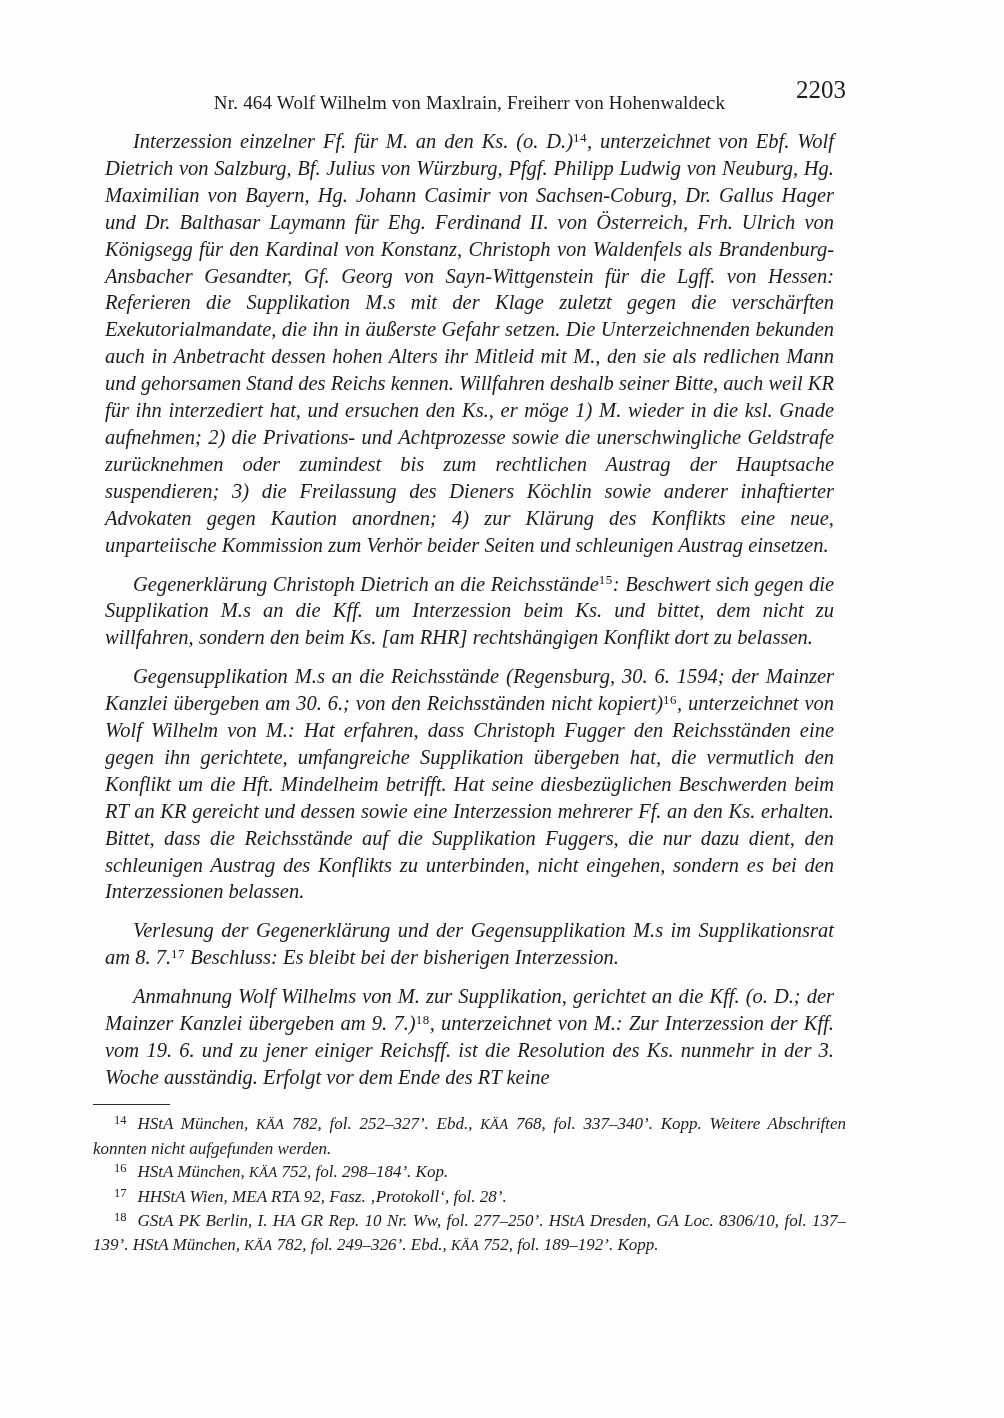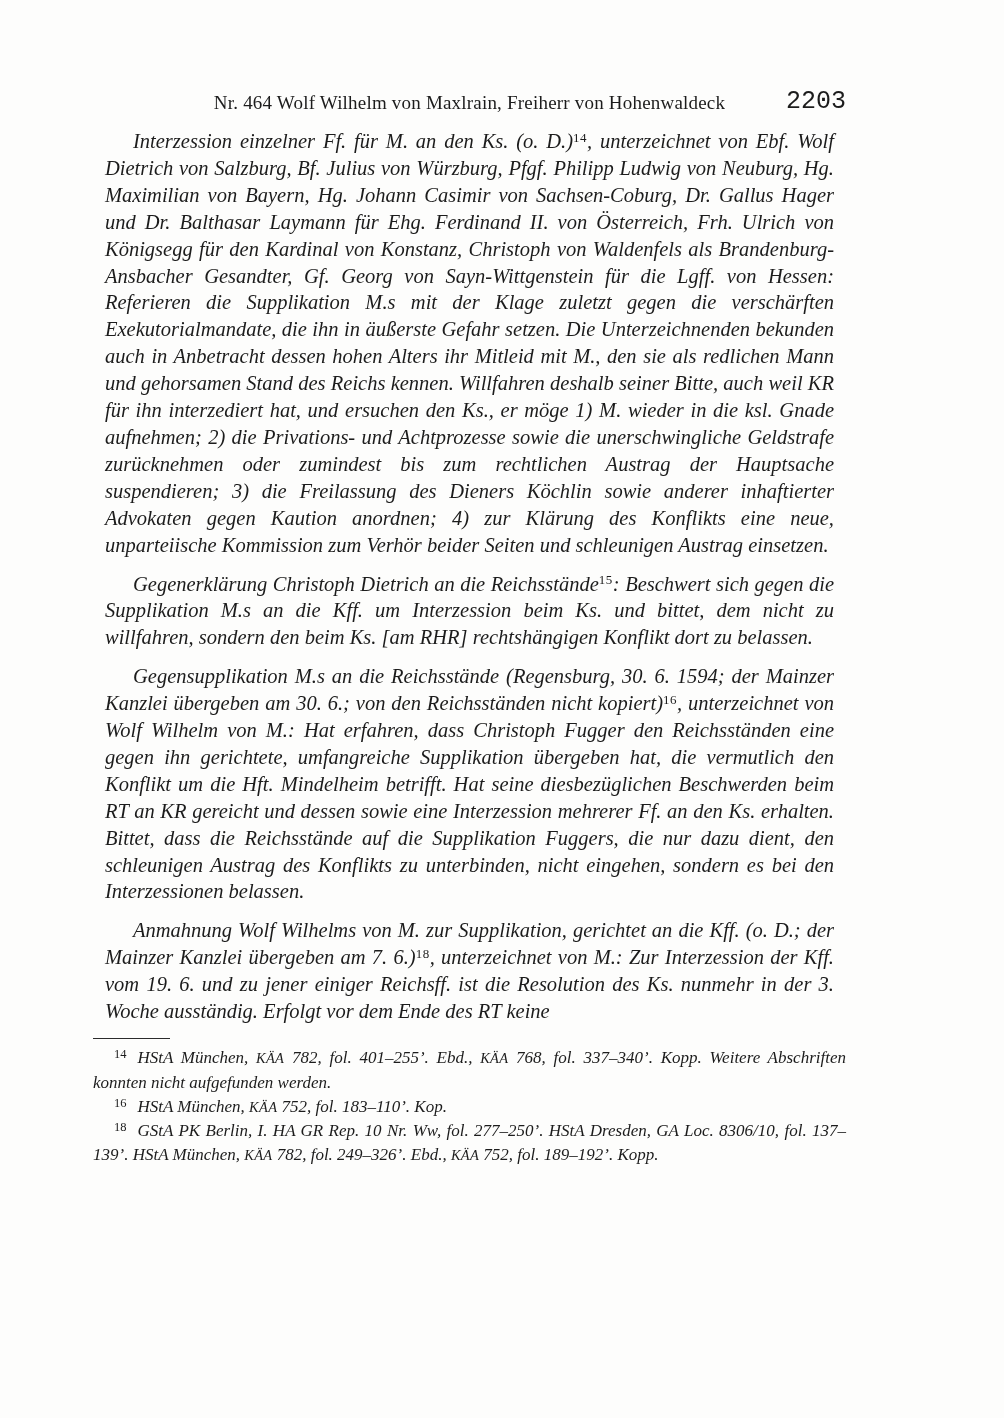--- a/index.html
+++ b/index.html
@@ -27,24 +27,23 @@
     position: absolute;
     left: 0; right: 0; bottom: 2px;
     text-align: center;
     font-size: 19px;
     font-style: normal;
     letter-spacing: 0.2px;
     white-space: nowrap;
   }
   .page-number {
     position: absolute;
-    right: 0; bottom: 0;
+    right: 0; bottom: 12px;
     font-size: 25px;
     font-style: normal;
-    font-family: Liberation Mono, monospace;
   }
   .bodytext {
     font-style: italic;
     font-size: 20.5px;
     line-height: 26.9px;
     text-align: justify;
     hyphens: auto;
     -webkit-hyphens: auto;
   }
   .bodytext p.para {
@@ -99,25 +98,27 @@
 
     <div class="page-header">
       <div class="running-head">Nr. 464 Wolf Wilhelm von Maxlrain, Freiherr von Hohenwaldeck</div>
       <div class="page-number">2203</div>
     </div>
 
     <div class="bodytext">
         <p class="para"><span>Interzession einzelner Ff. für M. an den Ks. (o. D.)</span><span class="fnref">14</span><span>, unterzeichnet von Ebf. Wolf Dietrich von Salzburg, Bf. Julius von Würzburg, Pfgf. Philipp Ludwig von Neuburg, Hg. Maximilian von Bayern, Hg. Johann Casimir von Sachsen-Coburg, Dr. Gallus Hager und Dr. Balthasar Laymann für Ehg. Ferdinand II. von Österreich, Frh. Ulrich von Königsegg für den Kardinal von Konstanz, Christoph von Waldenfels als Brandenburg-Ansbacher Gesandter, Gf. Georg von Sayn-Wittgenstein für die Lgff. von Hessen: Referieren die Supplikation M.s mit der Klage zuletzt gegen die verschärften Exekutorialmandate, die ihn in äußerste Gefahr setzen. Die Unterzeichnenden bekunden auch in Anbetracht dessen hohen Alters ihr Mitleid mit M., den sie als redlichen Mann und gehorsamen Stand des Reichs kennen. Willfahren deshalb seiner Bitte, auch weil KR für ihn interzediert hat, und ersuchen den Ks., er möge 1) M. wieder in die ksl. Gnade aufnehmen; 2) die Privations- und Achtprozesse sowie die unerschwingliche Geldstrafe zurücknehmen oder zumindest bis zum rechtlichen Austrag der Hauptsache suspendieren; 3) die Freilassung des Dieners Köchlin sowie anderer inhaftierter Advokaten gegen Kaution anordnen; 4) zur Klärung des Konflikts eine neue, unparteiische Kommission zum Verhör beider Seiten und schleunigen Austrag einsetzen.</span></p>
         <p class="para"><span>Gegenerklärung Christoph Dietrich an die Reichsstände</span><span class="fnref">15</span><span>: Beschwert sich gegen die Supplikation M.s an die Kff. um Interzession beim Ks. und bittet, dem nicht zu willfahren, sondern den beim Ks. [am RHR] rechtshängigen Konflikt dort zu belassen.</span></p>
         <p class="para"><span>Gegensupplikation M.s an die Reichsstände (Regensburg, 30. 6. 1594; der Mainzer Kanzlei übergeben am 30. 6.; von den Reichsständen nicht kopiert)</span><span class="fnref">16</span><span>, unterzeichnet von Wolf Wilhelm von M.: Hat erfahren, dass Christoph Fugger den Reichsständen eine gegen ihn gerichtete, umfangreiche Supplikation übergeben hat, die vermutlich den Konflikt um die Hft. Mindelheim betrifft. Hat seine diesbezüglichen Beschwerden beim RT an KR gereicht und dessen sowie eine Interzession mehrerer Ff. an den Ks. erhalten. Bittet, dass die Reichsstände auf die Supplikation Fuggers, die nur dazu dient, den schleunigen Austrag des Konflikts zu unterbinden, nicht eingehen, sondern es bei den Interzessionen belassen.</span></p>
-        <p class="para"><span>Anmahnung Wolf Wilhelms von M. zur Supplikation, gerichtet an die Kff. (o. D.; der Mainzer Kanzlei übergeben am 7. 6.)</span><span class="fnref">18</span><span>, unterzeichnet von M.: Zur Interzession der Kff. vom 19. 6. und zu jener einiger Reichsff. ist die Resolution des Ks. nunmehr in der 3. Woche ausständig. Erfolgt vor dem Ende des RT keine</span></p>
+        <p class="para"><span>Verlesung der Gegenerklärung und der Gegensupplikation M.s im Supplikationsrat am 8. 7.</span><span class="fnref">17</span><span> Beschluss: Es bleibt bei der bisherigen Interzession.</span></p>
+        <p class="para"><span>Anmahnung Wolf Wilhelms von M. zur Supplikation, gerichtet an die Kff. (o. D.; der Mainzer Kanzlei übergeben am 9. 7.)</span><span class="fnref">18</span><span>, unterzeichnet von M.: Zur Interzession der Kff. vom 19. 6. und zu jener einiger Reichsff. ist die Resolution des Ks. nunmehr in der 3. Woche ausständig. Erfolgt vor dem Ende des RT keine</span></p>
       </div>
 
     <hr class="fn-rule">
 
     <div class="footnotes">
-        <p class="footnote"><span class="fnmark">14</span><span>HStA München, </span><span class="sc">KÄA</span><span> 782, fol. 401–255’. Ebd., </span><span class="sc">KÄA</span><span> 768, fol. 337–340’. Kopp. Weitere Abschriften konnten nicht aufgefunden werden.</span></p>
-        <p class="footnote"><span class="fnmark">16</span><span>HStA München, </span><span class="sc">KÄA</span><span> 752, fol. 183–110’. Kop.</span></p>
+        <p class="footnote"><span class="fnmark">14</span><span>HStA München, </span><span class="sc">KÄA</span><span> 782, fol. 252–327’. Ebd., </span><span class="sc">KÄA</span><span> 768, fol. 337–340’. Kopp. Weitere Abschriften konnten nicht aufgefunden werden.</span></p>
+        <p class="footnote"><span class="fnmark">16</span><span>HStA München, </span><span class="sc">KÄA</span><span> 752, fol. 298–184’. Kop.</span></p>
+        <p class="footnote"><span class="fnmark">17</span><span>HHStA Wien, MEA RTA 92, Fasz. ‚Protokoll‘, fol. 28’.</span></p>
         <p class="footnote"><span class="fnmark">18</span><span>GStA PK Berlin, I. HA GR Rep. 10 Nr. Ww, fol. 277–250’. HStA Dresden, GA Loc. 8306/10, fol. 137–139’. HStA München, </span><span class="sc">KÄA</span><span> 782, fol. 249–326’. Ebd., </span><span class="sc">KÄA</span><span> 752, fol. 189–192’. Kopp.</span></p>
       </div>
 
   </div>
 </div>
 
 </body></html>

